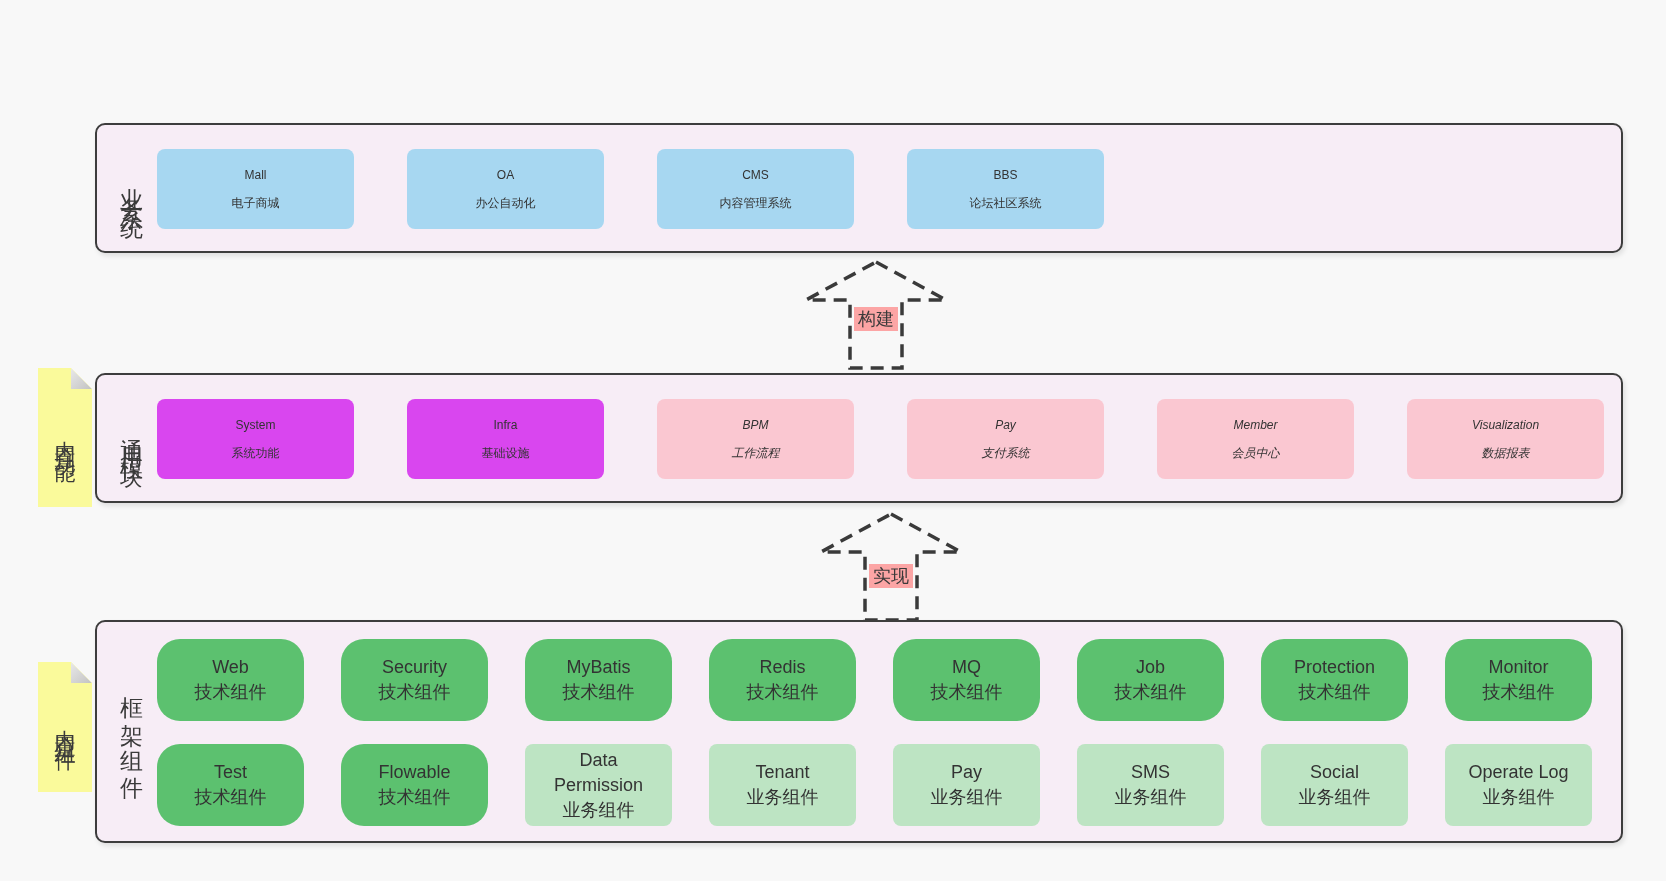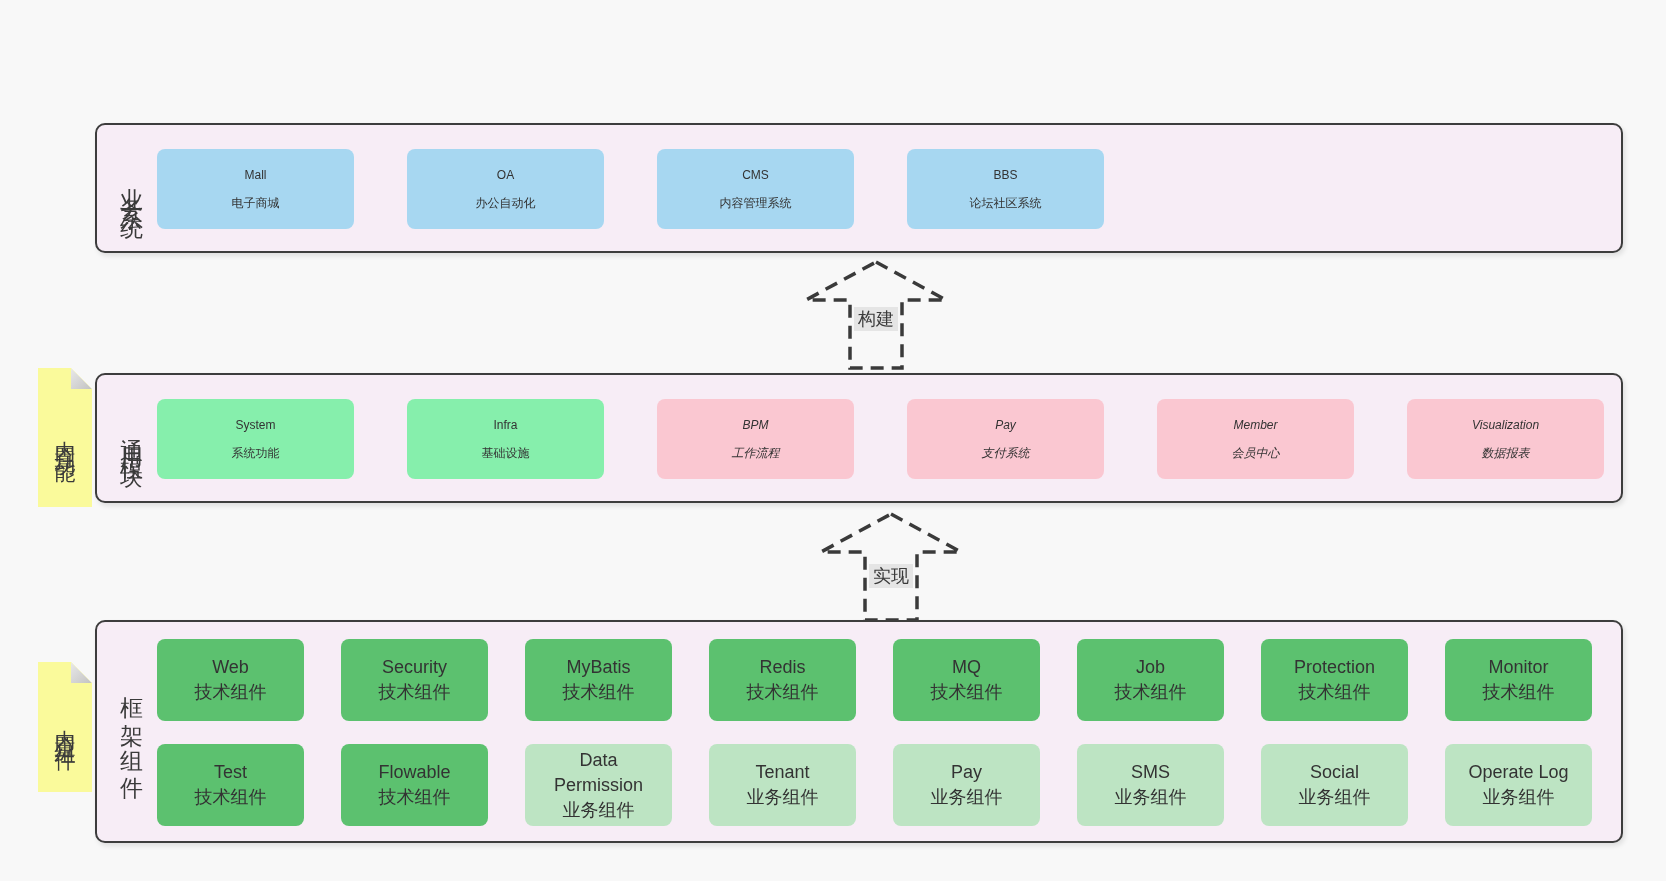--- a/index.html
+++ b/index.html
@@ -32,23 +32,23 @@
     border-radius:8px; box-sizing:border-box; padding:0 10px;
     display:flex; flex-direction:column; justify-content:center;
     align-items:center; text-align:center; color:#333;
   }
   .b6 { width:197px; height:80px; }
   .b6 .name,.b6 .desc { font-size:12px; line-height:28px; }
   .b8 { width:147px; height:82px; }
   .b8 .name,.b8 .desc { font-size:18px; line-height:25px; }
 
   .blue  { background:#A7D7F1; }
-  .red   { background:#86efac; }
+  .red   { background:#d946ef; }
   .pink  { background:#FAC7D1;font-style:italic; }
-  .green { background:#5CC16F; }
+  .green { background:#5CC16F;border-radius:23px; }
   .green-light { background:#BDE4C3; }
 
   .note {
     position:absolute; left:38px; width:54px; background:#FAFA9B;
     clip-path:polygon(0 0, calc(100% - 21px) 0, 100% 21px, 100% 100%, 0 100%);
   }
   #note-functions  { top:368px; height:139px; }
   #note-components { top:662px; height:130px; }
   .note-fold {
     position:absolute; top:0; right:0; width:21px; height:21px;
@@ -59,21 +59,21 @@
     position:absolute; top:50%; left:50%; transform:translate(-50%,-50%);
     writing-mode:vertical-rl; text-orientation:upright;
     font-size:21px; letter-spacing:7px; color:#3a3a3a; white-space:nowrap;
   }
 
   .arrow-svg { position:absolute; }
   #arrow-build     { left:798px; top:254px; }
   #arrow-implement { left:813px; top:506px; }
   .arrow-label {
     position:absolute; transform:translateX(-50%);
-    background:#e5e5e5; padding:0 4px; font-size:18px; line-height:24px; color:#3a3a3a;
+    background:#fca5a5; padding:0 4px; font-size:18px; line-height:24px; color:#3a3a3a;
     white-space:nowrap;
   }
   #arrow-build-label     { left:876px; top:307px; }
   #arrow-implement-label { left:891px; top:564px; }
 </style>
 </head>
 <body>
 
 <div class="stage">
 

